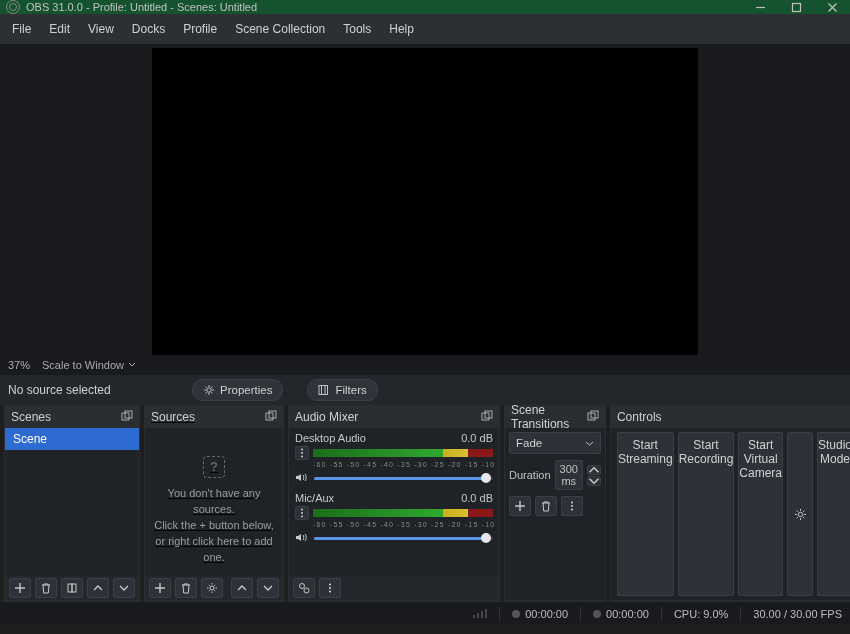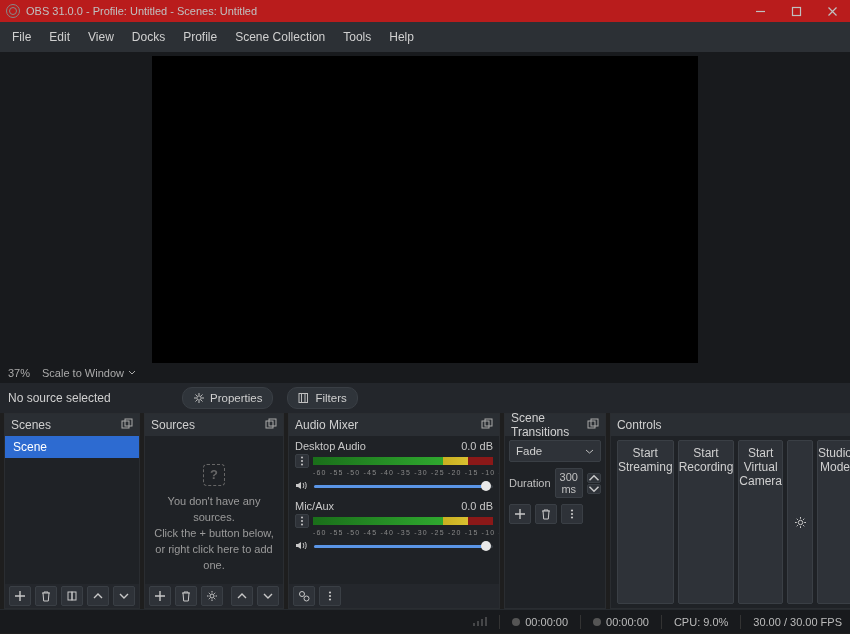--- a/index.html
+++ b/index.html
@@ -1,20 +1,20 @@
 <!DOCTYPE html>
 <html><head>
 <meta charset="utf-8">
 <style>
 * { margin: 0; padding: 0; box-sizing: border-box; font-family: "Segoe UI", Tahoma, sans-serif; }
 html, body { width: 850px; height: 634px; background: #000; overflow: hidden; }
 .window { width: 850px; height: 634px; background: #1e1e1e; display: flex; flex-direction: column; }
 
 
-.titlebar { height: 22px; background: #b91c1c; display: flex; align-items: center; color: #c0c0c0; font-size: 11px; padding-left: 6px; }
+.titlebar { height: 14px; background: #14532d; display: flex; align-items: center; color: #c0c0c0; font-size: 11px; padding-left: 6px; }
 .titlebar .logo { width: 14px; height: 14px; border-radius: 50%; border: 1.5px solid #888; margin-right: 6px; position: relative; }
 .titlebar .logo::after { content:""; position:absolute; width:6px; height:6px; border-radius:50%; border:1px solid #888; left:2px; top:2px;}
 .titlebar .spacer { flex: 1; }
 .titlebar .winbtn { width: 36px; height: 22px; display: flex; align-items: center; justify-content: center; color: #c0c0c0; }
 .titlebar .winbtn svg { width: 11px; height: 11px; }
 
 
 .menubar { height: 30px; background: #2c3035; display: flex; align-items: center; padding-left: 4px; gap: 2px; }
 .menubar .mitem { color: #d0d0d0; font-size: 12px; padding: 2px 8px; }
 
@@ -22,41 +22,41 @@
 .preview-area { background: #181a1d; flex: 0 0 auto; }
 .preview-row { display: flex; justify-content: center; padding: 4px 8px 0 8px; }
 .preview { width: 546px; height: 307px; background: #000; }
 
 
 .zoomrow { height: 20px; display: flex; align-items: center; gap: 6px; padding: 0 8px; color: #aaa; font-size: 11px; background: #181a1d; }
 .zoomdrop { display: flex; align-items: center; gap: 4px; padding: 0 6px; }
 .zoomdrop svg { width: 8px; height: 8px; }
 
 
-.nosrc { height: 30px; background: #23262b; display: flex; align-items: center; padding: 0 8px; gap: 14px; }
+.nosrc { height: 30px; background: #23262b; display: flex; align-items: center; padding: 0 8px; gap: 24px; }
 .nosrc .lbl { color: #d0d0d0; font-size: 12px; flex: 0 0 160px; }
 .btn { background: #2f343a; color: #d0d0d0; border: 1px solid #3a3f45; font-size: 11.5px; padding: 4px 10px; display: inline-flex; align-items: center; gap: 5px; border-radius: 10px; }
 .btn svg { width: 12px; height: 12px; }
 
 
 .docks { display: flex; gap: 4px; padding: 0 4px; height: 196px; }
 .dock { background: #1f2226; display: flex; flex-direction: column; border: 1px solid #2a2d31; }
 .dockhead { height: 22px; background: #2a2e33; display: flex; align-items: center; padding: 0 6px; color: #d0d0d0; font-size: 12px; justify-content: space-between; }
 .dockhead .pop svg { width: 12px; height: 12px; }
 .dockbody { flex: 1; overflow: hidden; position: relative; }
 .dockfoot { height: 24px; background: #24272c; display: flex; align-items: center; gap: 4px; padding: 0 4px; }
 .iconbtn { width: 22px; height: 20px; display: flex; align-items: center; justify-content: center; color: #c8c8c8; background: #2e3238; border: 1px solid #3a3f45; border-radius: 2px; }
 .iconbtn svg { width: 12px; height: 12px; }
 
 
 .scenes { width: 164px; }
 .scenes .item { background: #2d6bd1; color: #fff; font-size: 12px; padding: 4px 8px; }
 
 
-.sources { width: 142px; }
+.sources { width: 142px; text-decoration: underline; }
 .sources .empty { color: #9a9a9a; font-size: 11px; text-align: center; padding: 28px 8px 0 8px; line-height: 1.45; display:flex; flex-direction:column; align-items:center; gap:8px; }
 .sources .qbox { width: 22px; height: 22px; border: 1.5px dashed #666; border-radius: 4px; display:flex; align-items:center; justify-content:center; color:#666; font-size:13px; font-weight:bold;}
 
 
 .mixer { width: 212px; }
 .channel { padding: 4px 6px 2px 6px; color: #c8c8c8; font-size: 11px; }
 .ch-head { display: flex; justify-content: space-between; font-size: 11px; margin-bottom: 2px; }
 .meter-row { display: flex; align-items: center; gap: 4px; }
 .kebab { width: 14px; height: 14px; background:#2e3238; border:1px solid #3a3f45; border-radius:2px; display:flex; align-items:center; justify-content:center;}
 .kebab svg{width:8px;height:10px;}

